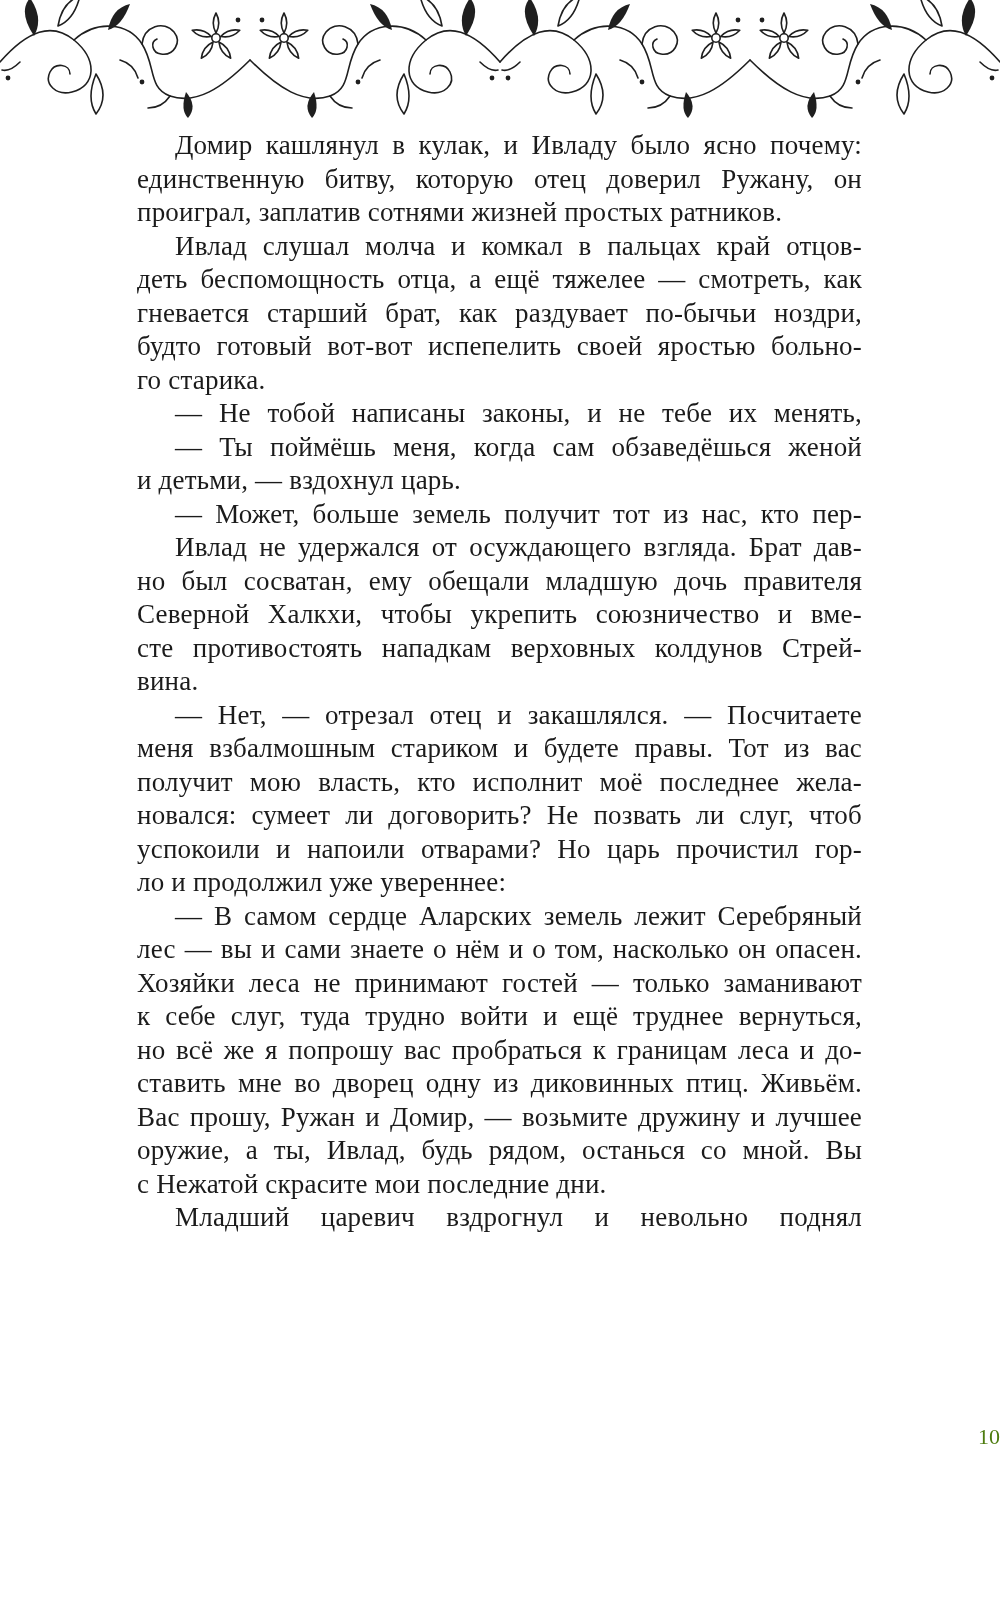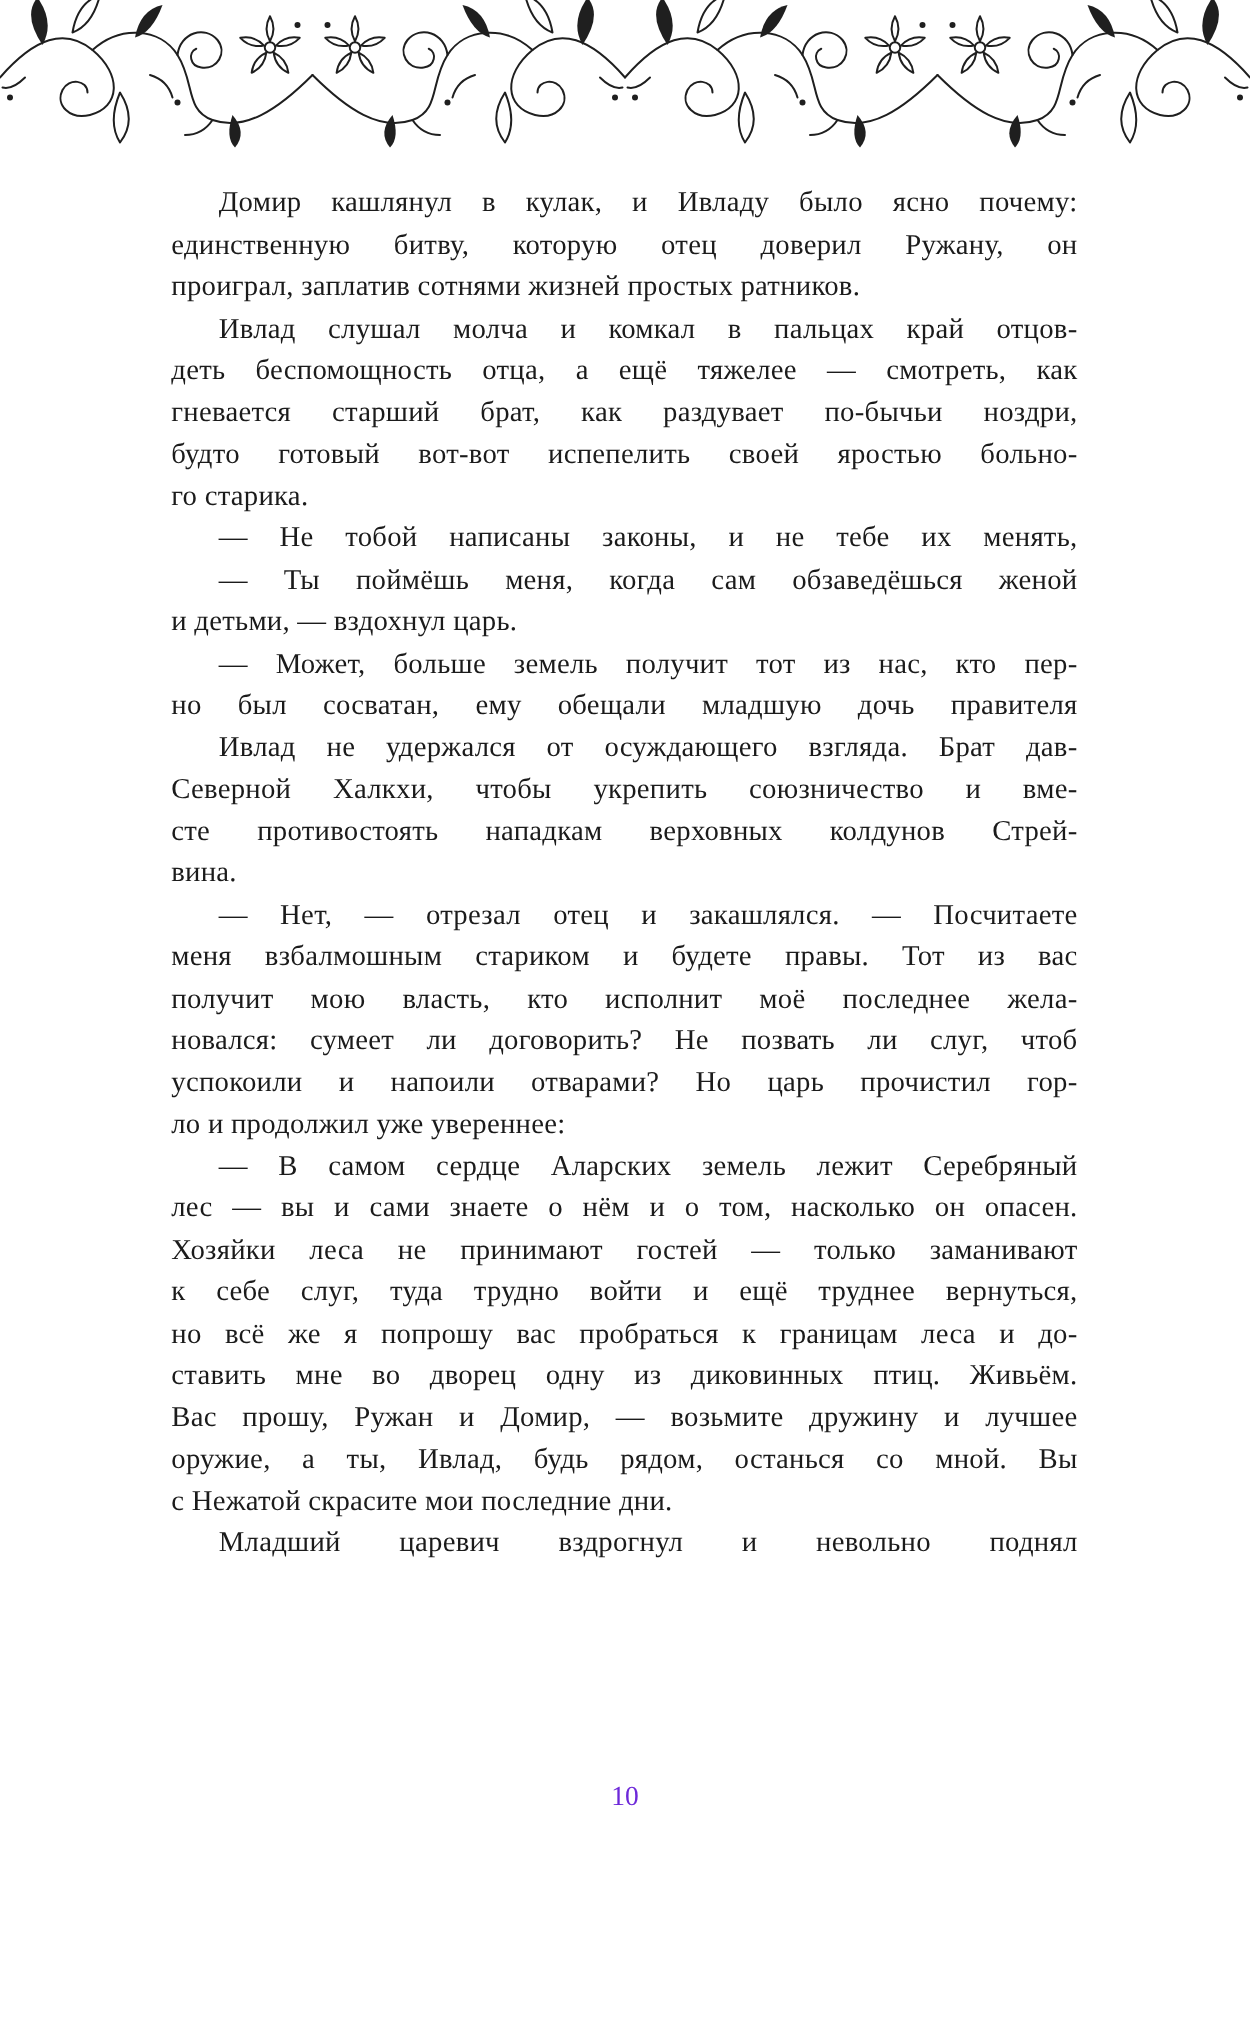--- a/index.html
+++ b/index.html
@@ -17,41 +17,40 @@
     position: absolute;
     top: 0; left: 0;
     width: 1000px; height: 120px;
     display: block;
   }
   .text-block {
     position: absolute;
     top: 129px;
     left: 137px;
     width: 725px;
-    font-size: 23px;
+    font-size: 27px;
     line-height: 33.5px;
     letter-spacing: 0.2px;
-    margin-top: 16px;
   }
   .paragraph { margin: 0; padding: 0; }
   .line {
     text-align: justify;
     text-align-last: justify;
     white-space: normal;
   }
   .line.first { text-indent: 38px; }
   .line.last { text-align-last: left; }
   .page-number {
     position: absolute;
     top: 1424px;
     left: 0;
     width: 1000px;
-    text-align: center;
+    text-align: right;
     font-size: 22px;
-    color: #6d28d9;
+    color: #4d7c0f;
   }
 </style>
 </head>
 <body>
 
 <div class="page">
 
   <svg class="ornament" width="1000" height="120" viewBox="0 0 1000 120" aria-hidden="true">
     <defs>
       <g id="fm" stroke="#1f1f1f" fill="none" stroke-width="1.6" stroke-linecap="round" stroke-linejoin="round">
@@ -110,22 +109,22 @@
         <div class="line first">— Не тобой написаны законы, и не тебе их менять,</div>
       </div>
       <div class="paragraph">
         <div class="line first">— Ты поймёшь меня, когда сам обзаведёшься женой</div>
         <div class="line last">и детьми, — вздохнул царь.</div>
       </div>
       <div class="paragraph">
         <div class="line first">— Может, больше земель получит тот из нас, кто пер-</div>
       </div>
       <div class="paragraph">
+        <div class="line first">Ивлад не удержался от осуждающего взгляда. Брат дав-</div>
         <div class="line">но был сосватан, ему обещали младшую дочь правителя</div>
-        <div class="line first">Ивлад не удержался от осуждающего взгляда. Брат дав-</div>
         <div class="line">Северной Халкхи, чтобы укрепить союзничество и вме-</div>
         <div class="line">сте противостоять нападкам верховных колдунов Стрей-</div>
         <div class="line last">вина.</div>
       </div>
       <div class="paragraph">
         <div class="line first">— Нет, — отрезал отец и закашлялся. — Посчитаете</div>
         <div class="line">меня взбалмошным стариком и будете правы. Тот из вас</div>
         <div class="line">получит мою власть, кто исполнит моё последнее жела-</div>
         <div class="line">новался: сумеет ли договорить? Не позвать ли слуг, чтоб</div>
         <div class="line">успокоили и напоили отварами? Но царь прочистил гор-</div>

